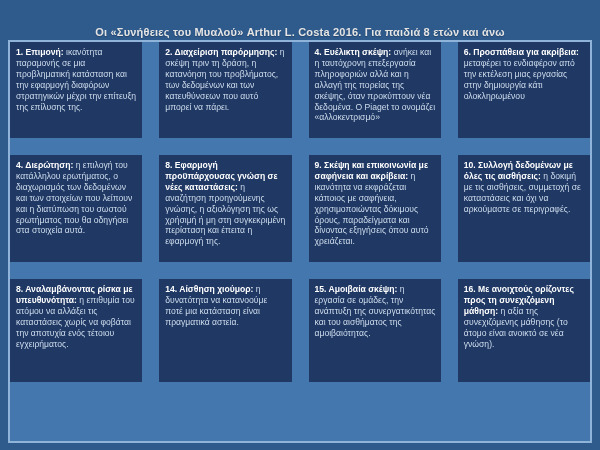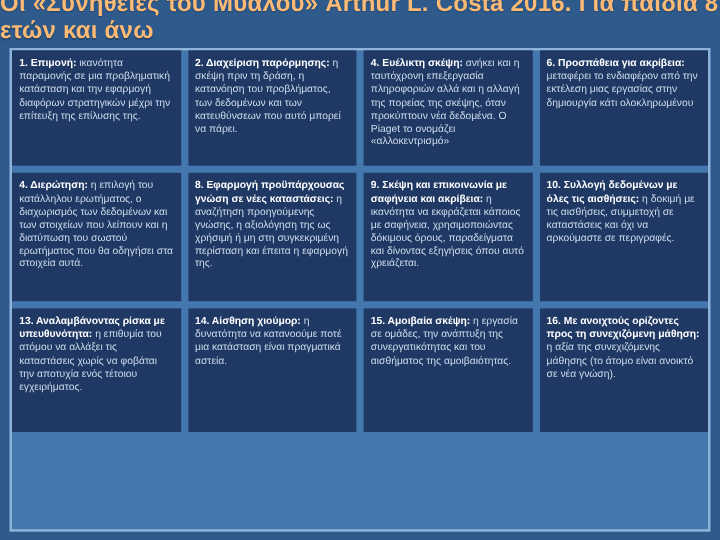--- a/index.html
+++ b/index.html
@@ -12,37 +12,37 @@
     width: 600px;
     height: 450px;
     background: #2e5a8c;
     overflow: hidden;
   }
   .slide-title {
     height: 38px;
     display: flex;
     align-items: flex-end;
     justify-content: center;
-    color: #fdba74;
+    color: #e5e5e5;
     font-weight: bold;
-    font-size: 20px;
+    font-size: 11px;
     letter-spacing: 0.2px;
     padding-bottom: 3px;
     text-shadow: 0 1px 1px rgba(0,0,0,0.25);
   }
   .habits-table {
     position: absolute;
     left: 8px;
     right: 8px;
     top: 40px;
     height: 403px;
     display: grid;
     grid-template-columns: 1fr 1fr 1fr 1fr;
     grid-template-rows: 96px 107px 103px 1fr;
-    gap: 6px;
+    gap: 17px;
     background: #4377ae;           
     border: 2px solid #8fb3d9;     
     box-sizing: border-box;
   }
   .cell {
     background: #1f3864;
     color: #cfdded;
     font-size: 8.6px;
     line-height: 1.27;
     padding: 5px 5px 4px 6px;
@@ -65,18 +65,18 @@
     <div class="cell"><span class="cell-title">2. Διαχείριση παρόρμησης:</span> <span class="cell-body">η σκέψη πριν τη δράση, η κατανόηση του προβλήματος, των δεδομένων και των κατευθύνσεων που αυτό μπορεί να πάρει.</span></div>
     <div class="cell"><span class="cell-title">4. Ευέλικτη σκέψη:</span> <span class="cell-body">ανήκει και η ταυτόχρονη επεξεργασία πληροφοριών αλλά και η αλλαγή της πορείας της σκέψης, όταν προκύπτουν νέα δεδομένα. Ο Piaget το ονομάζει «αλλοκεντρισμό»</span></div>
 
     <div class="cell"><span class="cell-title">6. Προσπάθεια για ακρίβεια:</span> <span class="cell-body">μεταφέρει το ενδιαφέρον από την εκτέλεση μιας εργασίας στην δημιουργία κάτι ολοκληρωμένου</span></div>
     <div class="cell"><span class="cell-title">4. Διερώτηση:</span> <span class="cell-body">η επιλογή του κατάλληλου ερωτήματος, ο διαχωρισμός των δεδομένων και των στοιχείων που λείπουν και η διατύπωση του σωστού ερωτήματος που θα οδηγήσει στα στοιχεία αυτά.</span></div>
     <div class="cell"><span class="cell-title">8. Εφαρμογή προϋπάρχουσας γνώση σε νέες καταστάσεις:</span> <span class="cell-body">η αναζήτηση προηγούμενης γνώσης, η αξιολόγηση της ως χρήσιμή ή μη στη συγκεκριμένη περίσταση και έπειτα η εφαρμογή της.</span></div>
 
     <div class="cell"><span class="cell-title">9. Σκέψη και επικοινωνία με σαφήνεια και ακρίβεια:</span> <span class="cell-body">η ικανότητα να εκφράζεται κάποιος με σαφήνεια, χρησιμοποιώντας δόκιμους όρους, παραδείγματα και δίνοντας εξηγήσεις όπου αυτό χρειάζεται.</span></div>
     <div class="cell"><span class="cell-title">10. Συλλογή δεδομένων με όλες τις αισθήσεις:</span> <span class="cell-body">η δοκιμή με τις αισθήσεις, συμμετοχή σε καταστάσεις και όχι να αρκούμαστε σε περιγραφές.</span></div>
 
-    <div class="cell"><span class="cell-title">13. Αναλαμβάνοντας ρίσκα με υπευθυνότητα:</span> <span class="cell-body">η επιθυμία του ατόμου να αλλάξει τις καταστάσεις χωρίς να φοβάται την αποτυχία ενός τέτοιου εγχειρήματος.</span></div>
+    <div class="cell"><span class="cell-title">8. Αναλαμβάνοντας ρίσκα με υπευθυνότητα:</span> <span class="cell-body">η επιθυμία του ατόμου να αλλάξει τις καταστάσεις χωρίς να φοβάται την αποτυχία ενός τέτοιου εγχειρήματος.</span></div>
     <div class="cell"><span class="cell-title">14. Αίσθηση χιούμορ:</span> <span class="cell-body">η δυνατότητα να κατανοούμε ποτέ μια κατάσταση είναι πραγματικά αστεία.</span></div>
     <div class="cell"><span class="cell-title">15. Αμοιβαία σκέψη:</span> <span class="cell-body">η εργασία σε ομάδες, την ανάπτυξη της συνεργατικότητας και του αισθήματος της αμοιβαιότητας.</span></div>
     <div class="cell"><span class="cell-title">16. Με ανοιχτούς ορίζοντες προς τη συνεχιζόμενη μάθηση:</span> <span class="cell-body">η αξία της συνεχιζόμενης μάθησης (το άτομο είναι ανοικτό σε νέα γνώση).</span></div>
   </div>
 </div>
 
 </body></html>

